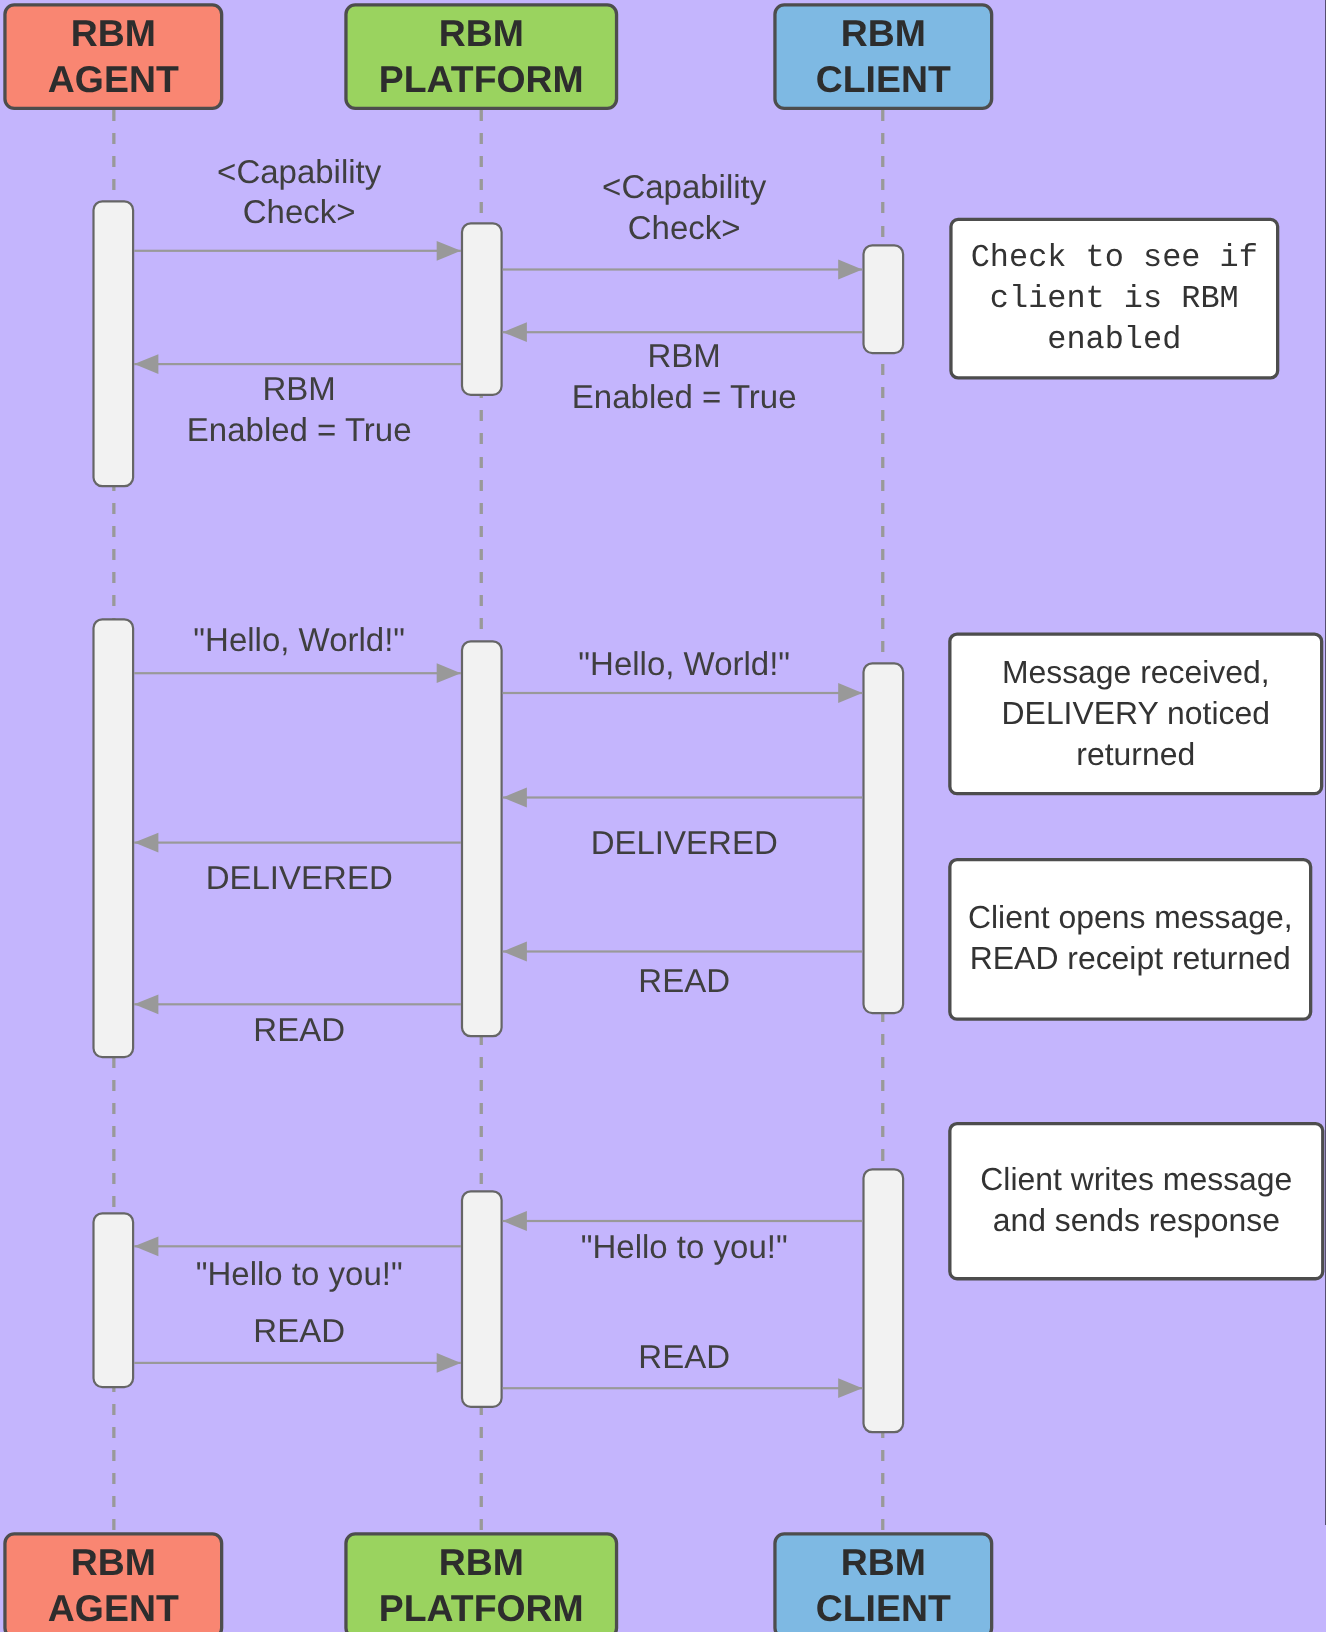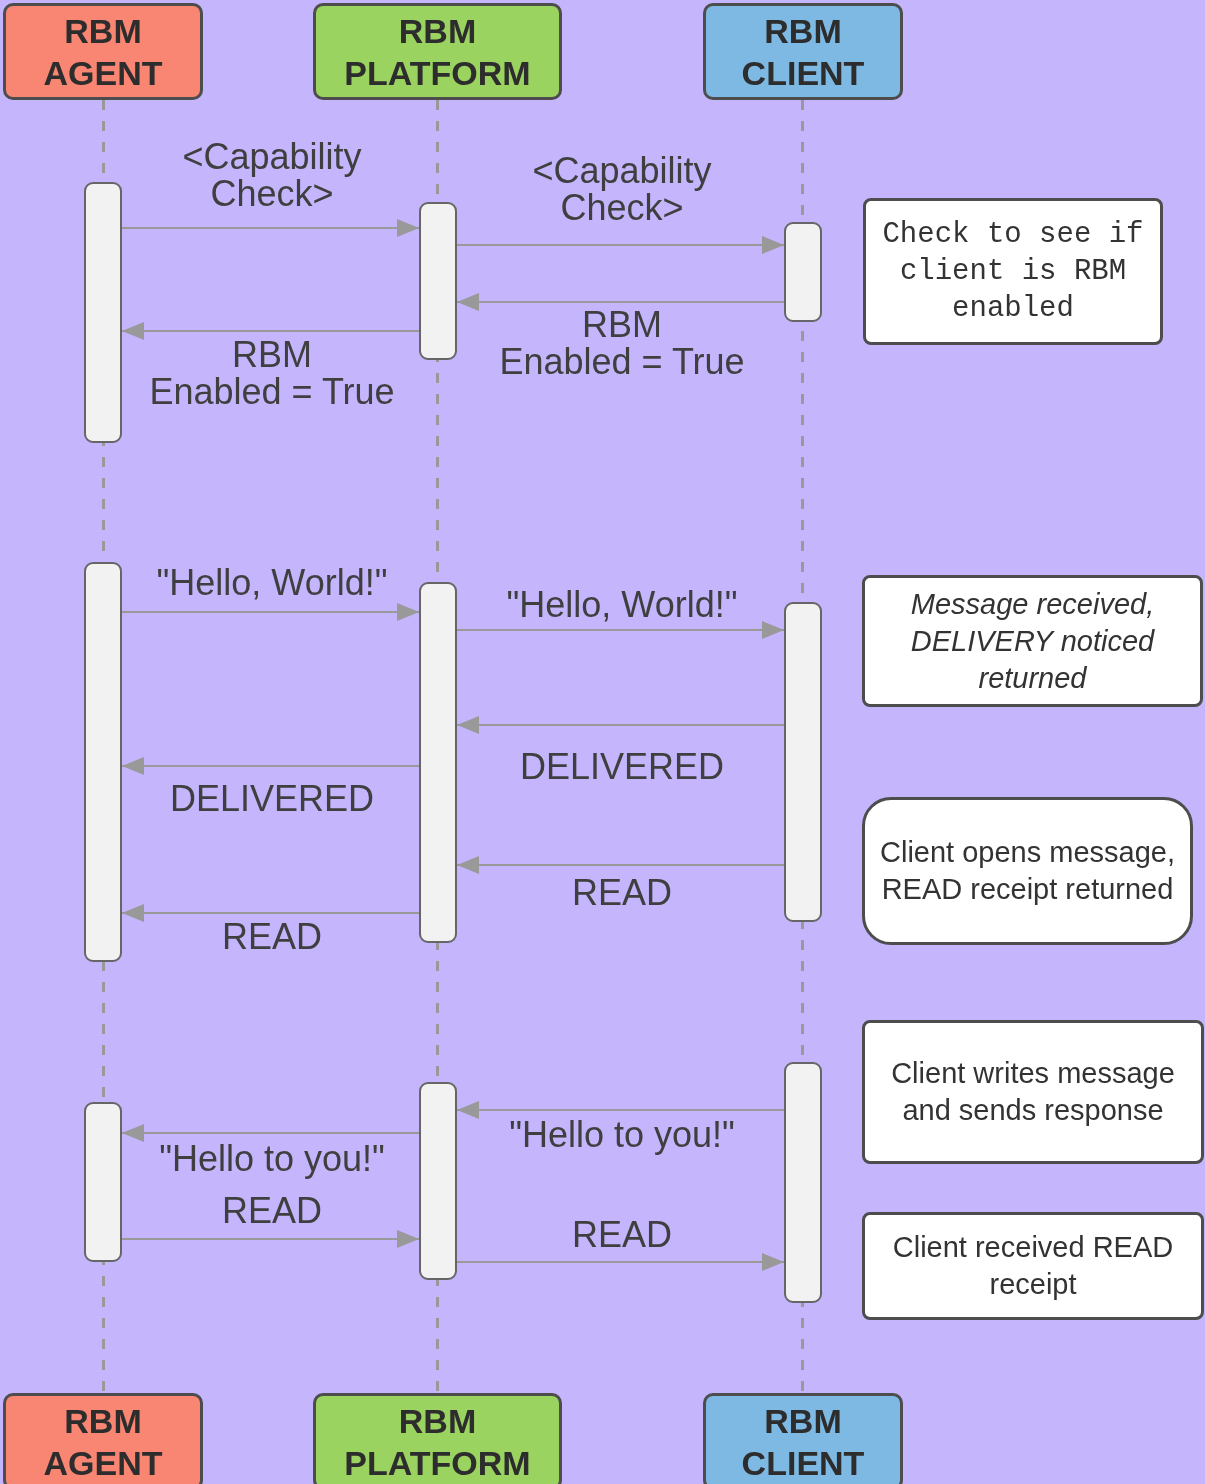--- a/index.html
+++ b/index.html
@@ -25,21 +25,21 @@
     position:absolute;box-sizing:border-box;width:38px;
     background:#f2f2f2;border:2px solid #666;border-radius:9px;
   }
   .msg{position:absolute;height:0;}
   .msg .line{position:absolute;left:0;right:0;top:-1px;height:2px;background:#999;}
   .msg .head{position:absolute;width:0;height:0;top:-9px;}
   .msg .head.right{right:0;border-left:22px solid #999;border-top:9px solid transparent;border-bottom:9px solid transparent;}
   .msg .head.left{left:0;border-right:22px solid #999;border-top:9px solid transparent;border-bottom:9px solid transparent;}
   .msg-label{
     position:absolute;transform:translateX(-50%);
-    color:#3f3f3f;font-size:36px;line-height:37px;text-align:center;white-space:pre-line;
+    color:#3f3f3f;font-size:30px;line-height:37px;text-align:center;white-space:pre-line;
   }
   .note{
     position:absolute;box-sizing:border-box;background:#fff;
     border:3px solid #4d4d4d;border-radius:8px;
     display:flex;align-items:center;justify-content:center;text-align:center;
     color:#333;font-size:29px;line-height:37px;padding:4px 12px;
   }
 </style>
 </head>
 <body>
@@ -158,18 +158,17 @@
     </div>
   <div class="msg-label" style="left:272px;top:1192px;">READ</div>
 
   <div class="msg" style="left:457px;top:1262px;width:327px;">
       <div class="line"></div>
       <div class="head right"></div>
     </div>
   <div class="msg-label" style="left:622px;top:1216px;">READ</div>
 
   <div class="note" style="left:863px;top:198px;width:300px;height:147px;font-family:Liberation Mono, monospace;">Check to see if client is RBM enabled</div>
-  <div class="note" style="left:862px;top:575px;width:341px;height:132px;font-style:italic;">Message received, DELIVERY noticed returned</div>
-  <div class="note" style="left:862px;top:797px;width:331px;height:148px;border-radius:29px;">Client opens message, READ receipt returned</div>
+  <div class="note" style="left:862px;top:575px;width:341px;height:148px;">Message received, DELIVERY noticed returned</div>
+  <div class="note" style="left:862px;top:780px;width:331px;height:148px;">Client opens message, READ receipt returned</div>
   <div class="note" style="left:862px;top:1020px;width:342px;height:144px;">Client writes message and sends response</div>
-  <div class="note" style="left:862px;top:1212px;width:342px;height:108px;">Client received READ receipt</div>
 
 </div>
 
 </body></html>

